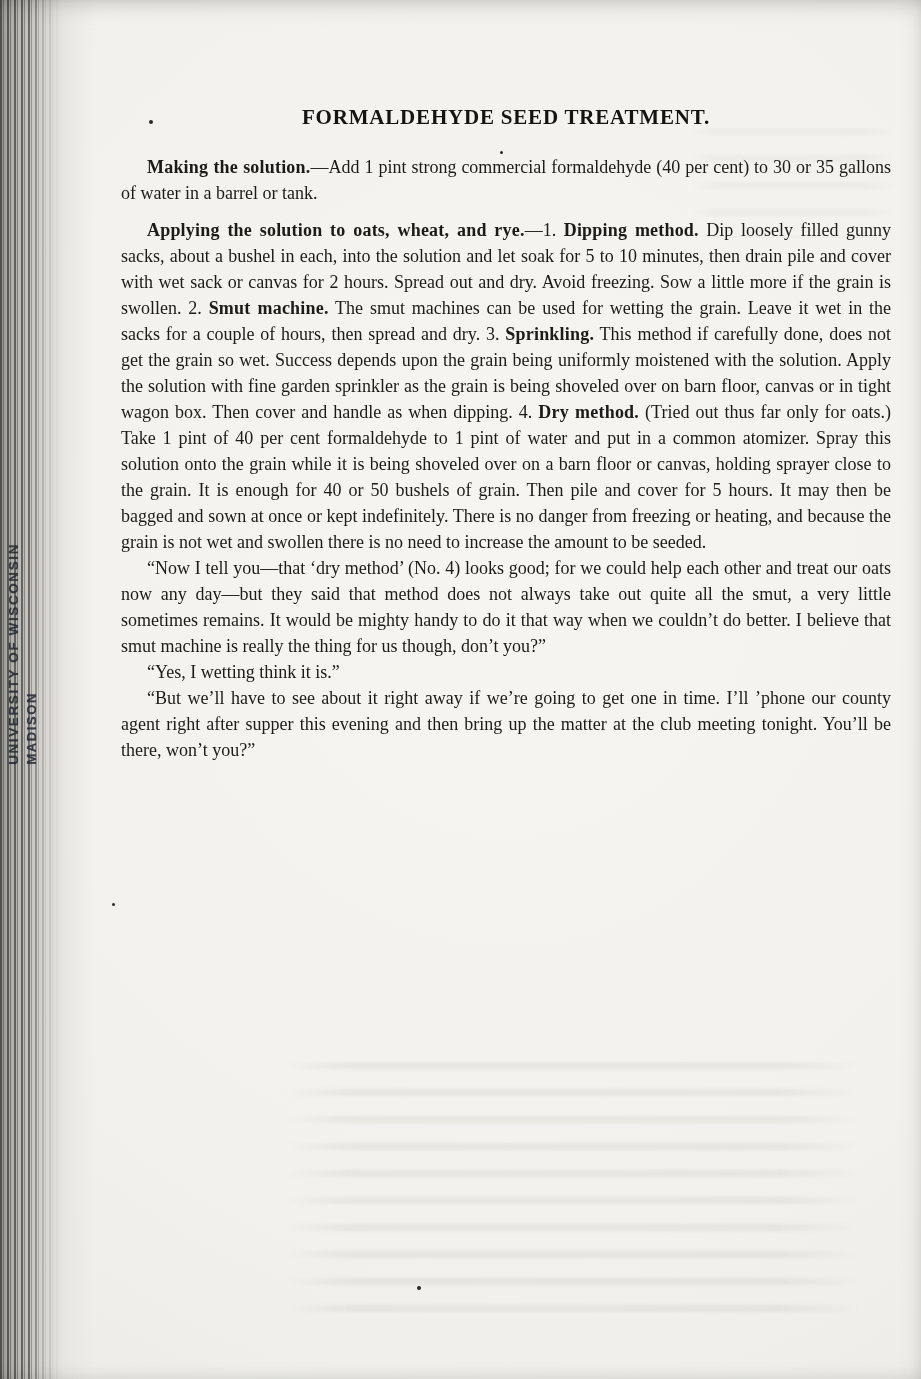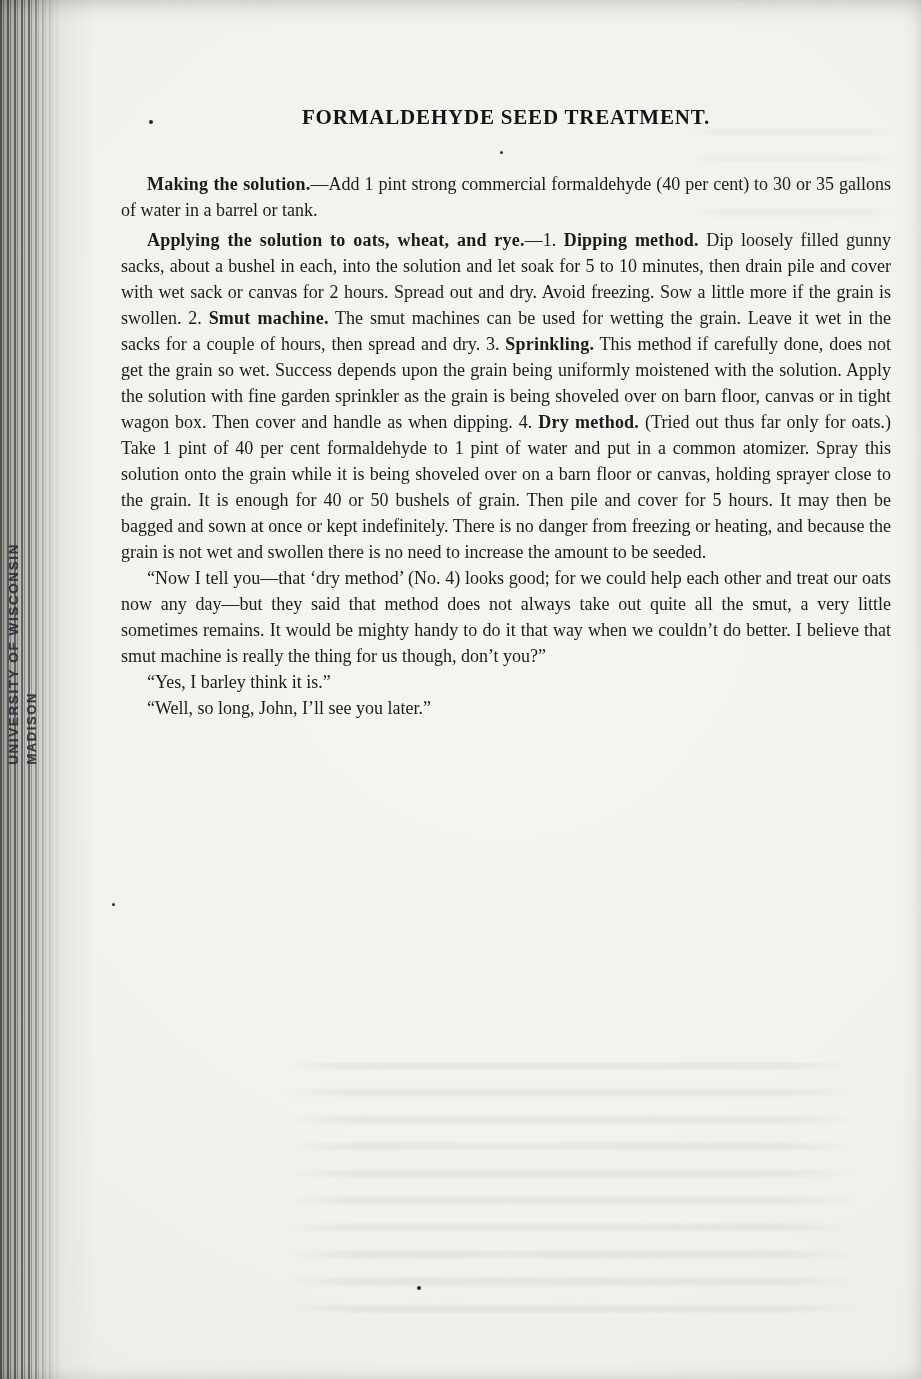--- a/index.html
+++ b/index.html
@@ -56,24 +56,24 @@
   
   .content {
     position:absolute; left:121px; top:104px; width:770px;
     color:#1c1b19;
     font-size:18px; line-height:26px;
   }
   .title {
     text-align:center; font-weight:bold;
     font-size:21px; letter-spacing:.8px;
     color:#151412;
-    margin-bottom:41px;
+    margin-bottom:24px;
   }
   .para { text-align:justify; text-indent:26px; }
-  .para.section { margin-top:4px; }
+  .para.section { margin-top:11px; }
   .lead { font-weight:bold; letter-spacing:.2px; }
   
   .speck { position:absolute; background:#2a2926; border-radius:50%; }
   .bleed {
     position:absolute; pointer-events:none;
     background: repeating-linear-gradient(180deg,
       rgba(112,106,96,.085) 0px, rgba(112,106,96,.085) 7px,
       transparent 7px, transparent 27px);
     filter: blur(1.6px);
     -webkit-mask-image: linear-gradient(90deg, transparent 0, #000 12%, #000 86%, transparent 100%);
@@ -93,22 +93,22 @@
     <div class="vline">UNIVERSITY OF WISCONSIN</div>
     <div class="vline city">MADISON</div>
   </div>
 
   <div class="content">
     <div class="title">FORMALDEHYDE SEED TREATMENT.</div>
     <div>
         <p class="para section"><span class="lead">Making the solution.</span><span class="plain">—Add 1 pint strong commercial formaldehyde (40 per cent) to 30 or 35 gallons of water in a barrel or tank.</span></p>
         <p class="para section"><span class="lead">Applying the solution to oats, wheat, and rye.</span><span class="plain">—1. </span><span class="lead">Dipping method.</span><span class="plain"> Dip loosely filled gunny sacks, about a bushel in each, into the solution and let soak for 5 to 10 minutes, then drain pile and cover with wet sack or canvas for 2 hours. Spread out and dry. Avoid freezing. Sow a little more if the grain is swollen. 2. </span><span class="lead">Smut machine.</span><span class="plain"> The smut machines can be used for wetting the grain. Leave it wet in the sacks for a couple of hours, then spread and dry. 3. </span><span class="lead">Sprinkling.</span><span class="plain"> This method if carefully done, does not get the grain so wet. Success depends upon the grain being uniformly moistened with the solution. Apply the solution with fine garden sprinkler as the grain is being shoveled over on barn floor, canvas or in tight wagon box. Then cover and handle as when dipping. 4. </span><span class="lead">Dry method.</span><span class="plain"> (Tried out thus far only for oats.) Take 1 pint of 40 per cent formaldehyde to 1 pint of water and put in a common atomizer. Spray this solution onto the grain while it is being shoveled over on a barn floor or canvas, holding sprayer close to the grain. It is enough for 40 or 50 bushels of grain. Then pile and cover for 5 hours. It may then be bagged and sown at once or kept indefinitely. There is no danger from freezing or heating, and because the grain is not wet and swollen there is no need to increase the amount to be seeded.</span></p>
         <p class="para"><span class="plain">“Now I tell you—that ‘dry method’ (No. 4) looks good; for we could help each other and treat our oats now any day—but they said that method does not always take out quite all the smut, a very little sometimes remains. It would be mighty handy to do it that way when we couldn’t do better. I believe that smut machine is really the thing for us though, don’t you?”</span></p>
-        <p class="para"><span class="plain">“Yes, I barley think it is.”</span></p>
-        <p class="para"><span class="plain">“Well, so long, John, I’ll see you later.”</span></p>
+        <p class="para"><span class="plain">“Yes, I wetting think it is.”</span></p>
+        <p class="para"><span class="plain">“But we’ll have to see about it right away if we’re going to get one in time. I’ll ’phone our county agent right after supper this evening and then bring up the matter at the club meeting tonight. You’ll be there, won’t you?”</span></p>
       </div>
   </div>
 
   <div class="speck" style="left:149px; top:120px; width:4px; height:4px;"></div>
   <div class="speck" style="left:500px; top:151px; width:3px; height:3px;"></div>
   <div class="speck" style="left:112px; top:903px; width:3px; height:3px;"></div>
   <div class="speck" style="left:417px; top:1286px; width:4px; height:4px;"></div>
   <div class="bleed lower"></div>
   <div class="bleed corner"></div>
 

